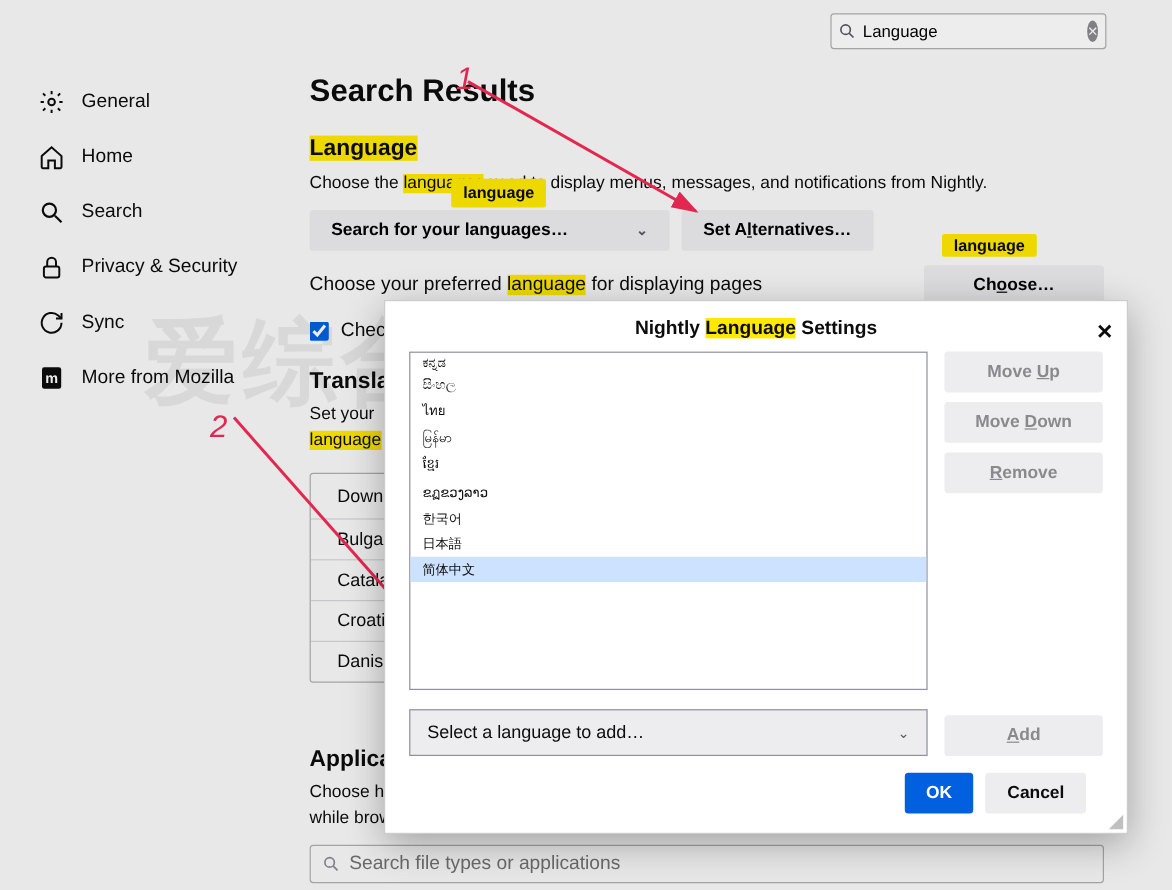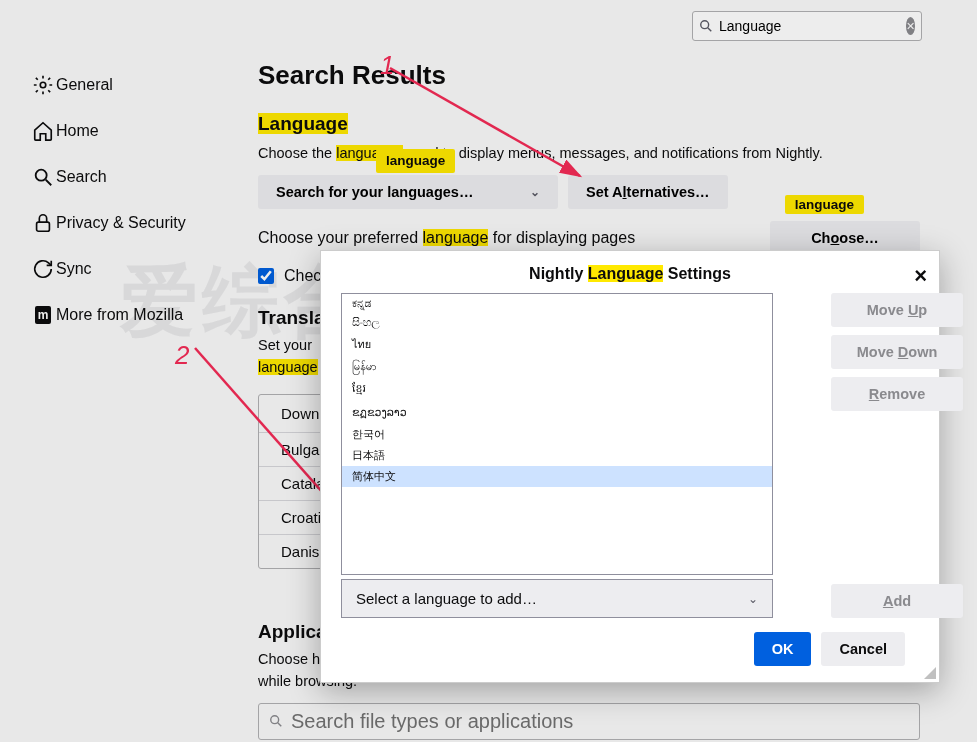--- a/index.html
+++ b/index.html
@@ -4,42 +4,42 @@
 <style>
 * { box-sizing: border-box; margin: 0; padding: 0; font-family: "Segoe UI", Arial, sans-serif; }
 body { width: 977px; height: 742px; overflow: hidden; background: #fafafa; position: relative; color: #0c0c0d; }
 .topbar { position: absolute; top: 11px; right: 55px; width: 230px; }
 .search-wrap { display: flex; align-items: center; border: 1px solid #b1b1b3; border-radius: 3px; background: #fff; padding: 4px 6px; }
 .search-wrap svg { flex: 0 0 auto; }
 .search-wrap input { border: none; flex: 1; font-size: 14px; padding: 2px 6px; outline: none; }
 .clear-btn { width: 18px; height: 18px; border-radius: 50%; background: #8a8a8e; display: flex; align-items: center; justify-content: center; color: #fff; font-size: 11px; cursor: pointer; }
 
 .sidebar { position: absolute; left: 18px; top: 62px; width: 230px; }
-.sb-item { display: flex; align-items: center; gap: 2px; padding: 12px 14px; border-radius: 4px; font-size: 16px; cursor: pointer; text-align: center; }
+.sb-item { display: flex; align-items: center; gap: 14px; padding: 12px 14px; border-radius: 4px; font-size: 16px; cursor: pointer; text-align: center; }
 .sb-item .ic { width: 22px; height: 22px; display: flex; align-items: center; justify-content: center; }
 
 .main { position: absolute; left: 258px; top: 60px; width: 670px; }
 h1 { font-size: 26px; font-weight: 700; margin-bottom: 22px; }
 h2 { font-size: 19px; font-weight: 700; margin-bottom: 8px; }
 h3 { font-size: 19px; font-weight: 700; margin: 22px 0 6px; }
 .hl { background: #ffe900; }
 .desc { font-size: 14.5px; margin-bottom: 10px; line-height: 1.5; }
 .row { display: flex; gap: 10px; align-items: center; margin-bottom: 12px; }
 .btn { background: #ededf0; border: none; border-radius: 3px; padding: 9px 18px; font-size: 14.5px; font-weight: 600; cursor: pointer; }
 .btn.drop { min-width: 300px; display: flex; justify-content: space-between; align-items: center; text-align: left; }
 .chev { font-size: 12px; color: #5b5b66; }
 .check { width: 16px; height: 16px; accent-color: #0060df; }
 .sub-hl { position: relative; }
 .sub-hl .tip { position: absolute; background: #ffe900; font-size: 13.5px; font-weight: 600; padding: 2px 10px; border-radius: 2px; }
 
 .langlist-box { border: 1px solid #b1b1b3; border-radius: 3px; margin-top: 6px; width: 530px; }
 .ll-head { padding: 10px 22px; font-size: 15px; border-bottom: 1px solid #d7d7db; }
 .ll-row { padding: 8px 22px; font-size: 15px; border-bottom: 1px solid #d7d7db; }
 
-.appsearch { width: 662px; border: 1px solid #b1b1b3; border-radius: 3px; padding: 6px 10px; display: flex; align-items: center; gap: 8px; font-size: 20px; color: #737373; margin-top: 8px; }
+.appsearch { width: 662px; border: 1px solid #b1b1b3; border-radius: 3px; padding: 6px 10px; display: flex; align-items: center; gap: 8px; font-size: 16px; color: #737373; margin-top: 8px; }
 
 
 .wm { position: absolute; left: 120px; top: 250px; font-size: 78px; font-weight: 700; color: #e9e9ea; pointer-events: none; letter-spacing: 4px; }
 .wm2 { position: absolute; left: 330px; top: 410px; font-size: 40px; color: #e5e5e6; pointer-events: none; }
 
 
 .dim { position: absolute; inset: 0; background: rgba(0,0,0,0.07); }
 
 
 svg.arrow { position: absolute; pointer-events: none; }
@@ -47,23 +47,23 @@
 
 
 .dialog { position: absolute; left: 320px; top: 250px; width: 620px; background: #fff; box-shadow: 0 8px 30px rgba(0,0,0,0.3); border: 1px solid #ccc; }
 .dlg-title { text-align: center; font-size: 16px; font-weight: 600; padding: 14px 0 10px; position: relative; }
 .dlg-close { position: absolute; right: 12px; top: 12px; font-size: 22px; cursor: pointer; color: #0c0c0d; }
 .dlg-body { padding: 0 20px 14px; display: flex; gap: 14px; }
 .lang-picker { flex: 1; }
 .listbox { border: 1px solid #8f8f9d; height: 282px; overflow-y: scroll; font-size: 11px; background: #fff; }
 .listbox div { padding: 3px 10px; cursor: pointer; }
 .listbox div.sel { background: #cde2ff; }
-.addsel { width: 100%; border: 1px solid #8f8f9d; background: #ededf0; padding: 10px 14px; font-size: 15px; margin-top: 4px; display: flex; justify-content: space-between; align-items: center; cursor: pointer; }
+.addsel { width: 100%; border: 1px solid #8f8f9d; background: #ededf0; padding: 10px 14px; font-size: 15px; margin-top: 16px; display: flex; justify-content: space-between; align-items: center; cursor: pointer; }
 .side-btns { width: 132px; display: flex; flex-direction: column; gap: 8px; }
-.side-btns .btn, .addbtn { width: 100%; color: #8a8a8e; font-weight: 600; margin-left: 44px; }
+.side-btns .btn, .addbtn { width: 100%; color: #8a8a8e; font-weight: 600; }
 .dlg-foot { display: flex; justify-content: flex-end; gap: 10px; padding: 0 34px 16px; }
 .btn.primary { background: #0060df; color: #fff; }
 .resizer { position: absolute; right: 3px; bottom: 3px; width: 14px; height: 14px; }
 .resizer::before { content: ""; position: absolute; right: 0; bottom: 0; border-right: 12px solid #c0c0c0; border-top: 12px solid transparent; }
 
 .u { text-decoration: underline; }
 </style>
 </head>
 <body>
 

